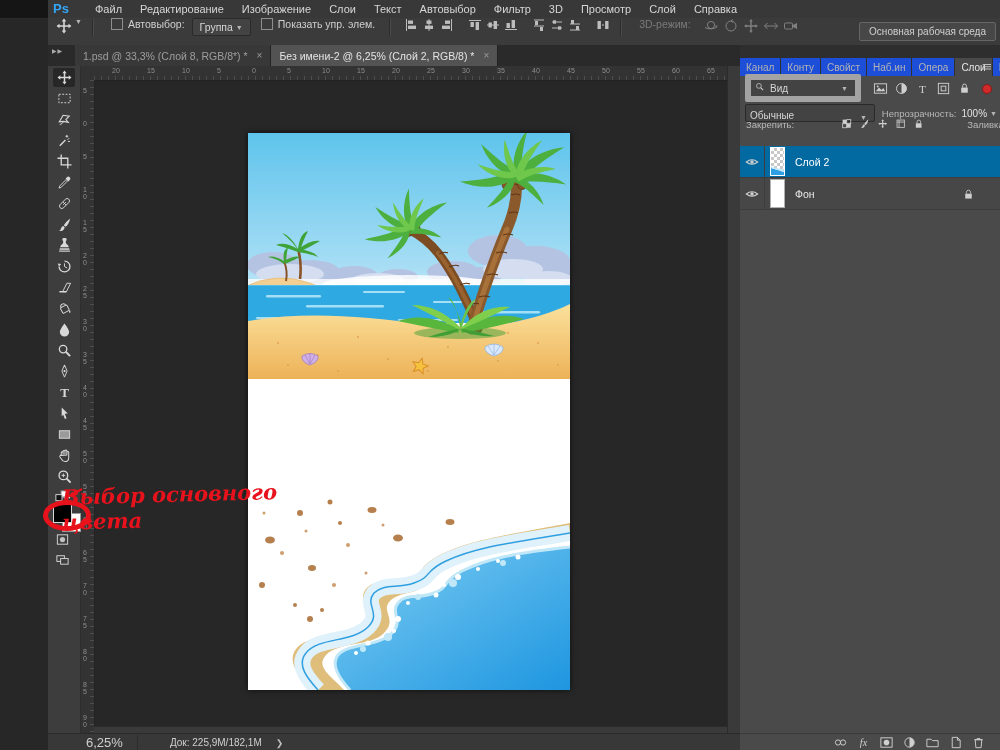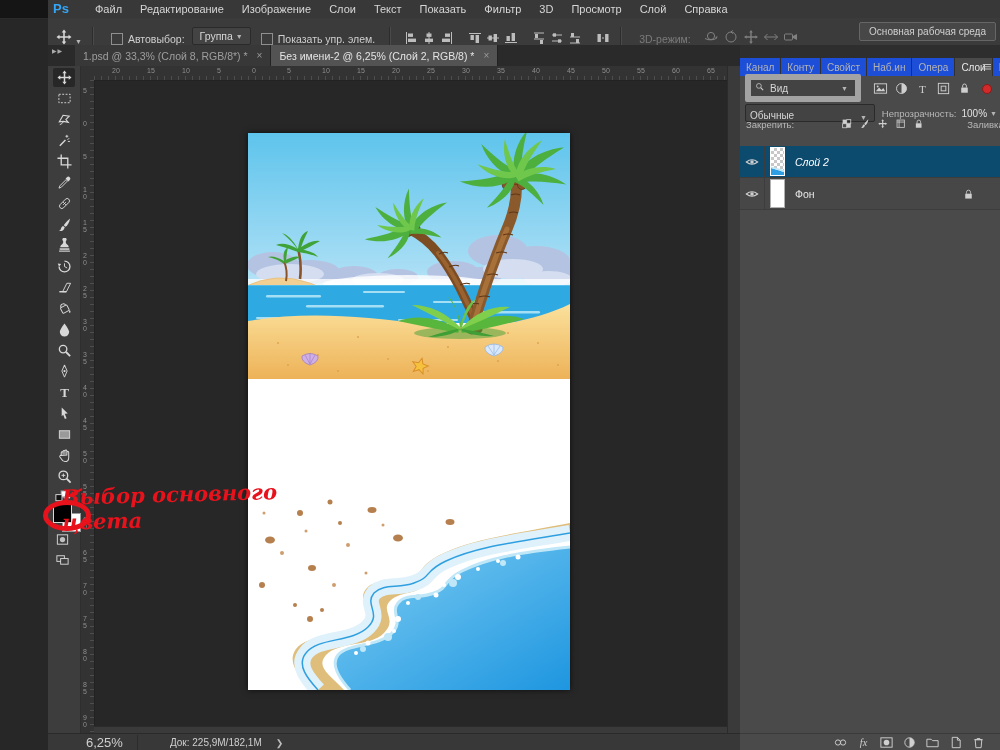--- a/index.html
+++ b/index.html
@@ -5,21 +5,21 @@
   html,body{margin:0;padding:0;background:#000;}
   #app{position:relative;width:1000px;height:750px;background:#272727;overflow:hidden;
        font-family:"Liberation Sans",sans-serif;color:#d4d4d4;-webkit-font-smoothing:antialiased;}
   .abs{position:absolute;}
   
   .menubar{left:0;top:0;width:1000px;height:18px;background:#383838;border-bottom:1px solid #2a2a2a;}
   .corner-black{left:0;top:0;width:48px;height:18px;background:#151515;}
   .ps-logo{left:53px;top:1px;font-size:13px;font-weight:bold;color:#34a6f8;letter-spacing:0;}
   .menu-items{left:86px;top:0;height:18px;display:flex;align-items:center;}
   .menu-item{padding:0 9px;font-size:11px;color:#d6d6d6;cursor:default;}
-  .optionsbar{left:48px;top:18px;width:952px;height:27px;background:#3b3b3b;border-bottom:7px solid #84cc16;display:flex;align-items:flex-end;}
+  .optionsbar{left:48px;top:18px;width:952px;height:27px;background:#3b3b3b;border-bottom:7px solid #84cc16;display:flex;align-items:flex-start;}
   .caret{font-size:7px;color:#b5b5b5;margin:0 3px;}
   .checkbox{width:10px;height:10px;border:1px solid #8f8f8f;background:#3b3b3b;margin:0 5px 0 10px;}
   .ob-label{font-size:10.5px;color:#cfcfcf;}
   .dropdown{height:16px;background:#434343;border:1px solid #2a2a2a;border-radius:2px;display:flex;align-items:center;
             font-size:10.5px;color:#d6d6d6;padding:0 4px 0 7px;margin-left:7px;}
   .vsep{width:1px;height:18px;background:#2d2d2d;border-right:1px solid #4a4a4a;margin:0 7px;}
   .icon16{width:16px;height:16px;display:inline-block;}
   .icon14{width:14px;height:14px;display:inline-block;}
   .icon12{width:12px;height:12px;display:inline-block;}
   .aligns{display:flex;align-items:center;gap:4px;margin-left:6px;}
@@ -71,21 +71,21 @@
   .red-dot{position:absolute;right:8px;top:39px;width:8px;height:8px;border-radius:50%;background:#d02a2a;border:1px solid #8e1a1a;}
   .blend-row{left:0;top:57px;width:260px;height:22px;display:flex;align-items:center;}
   .blenddd{width:142px;height:16px;margin-left:5px;background:#434343;border:1px solid #2a2a2a;border-radius:2px;
            display:flex;align-items:flex-end;font-size:10px;color:#d6d6d6;padding:0 4px;}
   .rp-label{font-size:9.5px;color:#b8b8b8;}
   .rp-value{font-size:10px;color:#e2e2e2;}
   .lock-row{left:0;top:69px;width:302px;height:20px;display:flex;align-items:center;gap:41px;}
   .l-icons{display:flex;align-items:center;gap:5px;margin-left:6px;}
   .layers-list{left:0;top:101px;width:260px;}
   .layer-row{position:relative;width:260px;height:31px;background:#474747;border-bottom:1px solid #3d3d3d;display:flex;align-items:center;}
-  .layer-row.selected{background:#0c4a6e;font-style:italic;}
+  .layer-row.selected{background:#0369a1;}
   .eye-cell{width:24px;height:31px;display:flex;align-items:center;justify-content:center;border-right:1px solid #3d3d3d;}
   .thumb{width:13px;height:27px;margin-left:5px;border:1px solid #b0b0b0;position:relative;overflow:hidden;background:#fff;}
   .checker{background-color:#fff;background-image:
      linear-gradient(45deg,#c8c8c8 25%,transparent 25%,transparent 75%,#c8c8c8 75%),
      linear-gradient(45deg,#c8c8c8 25%,transparent 25%,transparent 75%,#c8c8c8 75%);
      background-size:6px 6px;background-position:0 0,3px 3px;}
   .layer-name{font-size:10.5px;color:#e6e6e6;margin-left:10px;}
   .layer-lock{position:absolute;right:24px;top:9px;}
   .rp-bottom{left:0;top:688px;width:260px;height:17px;border-top:1px solid #3a3a3a;display:flex;align-items:center;justify-content:flex-end;gap:8px;padding-right:14px;box-sizing:border-box;}
   
@@ -106,21 +106,21 @@
 
   <div class="abs menubar"></div>
   <div class="abs corner-black"></div>
   <div class="abs ps-logo">Ps</div>
   <div class="abs menu-items" id="menuItems">
       <span class="menu-item">Файл</span>
       <span class="menu-item">Редактирование</span>
       <span class="menu-item">Изображение</span>
       <span class="menu-item">Слои</span>
       <span class="menu-item">Текст</span>
-      <span class="menu-item">Показать</span>
+      <span class="menu-item">Автовыбор</span>
       <span class="menu-item">Фильтр</span>
       <span class="menu-item">3D</span>
       <span class="menu-item">Просмотр</span>
       <span class="menu-item">Слой</span>
       <span class="menu-item">Справка</span>
     </div>
 
   <div class="abs optionsbar">
     <span class="icon16" id="obMoveIcon" style="margin-left:8px"><svg width="16" height="16" viewBox="0 0 16 16">
           <path d="M8 .5 L10.3 3.5 H8.8 V7.2 H12.5 V5.7 L15.5 8 L12.5 10.3 V8.8 H8.8 V12.5 H10.3 L8 15.5 L5.7 12.5 H7.2 V8.8 H3.5 V10.3 L.5 8 L3.5 5.7 V7.2 H7.2 V3.5 H5.7 Z" fill="#d8d8d8"></path>

